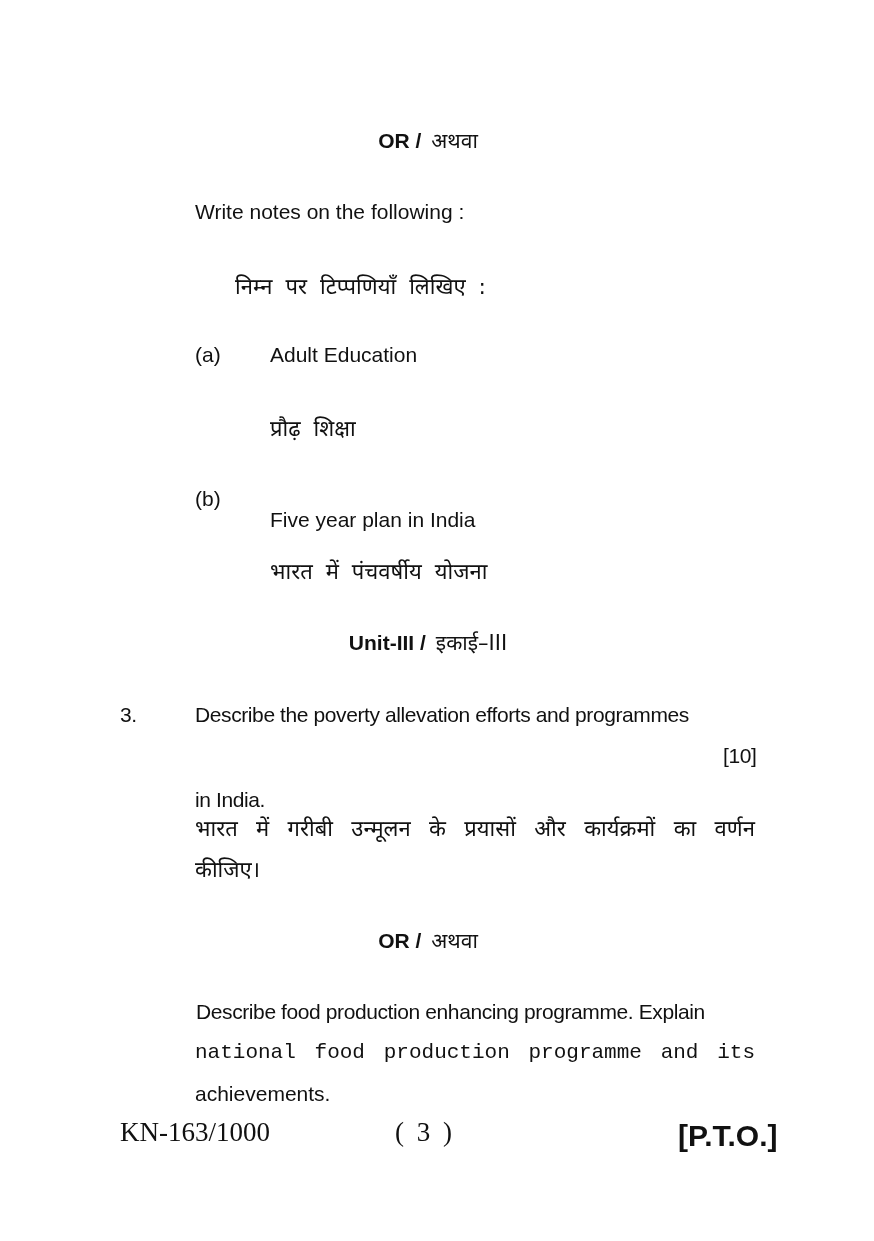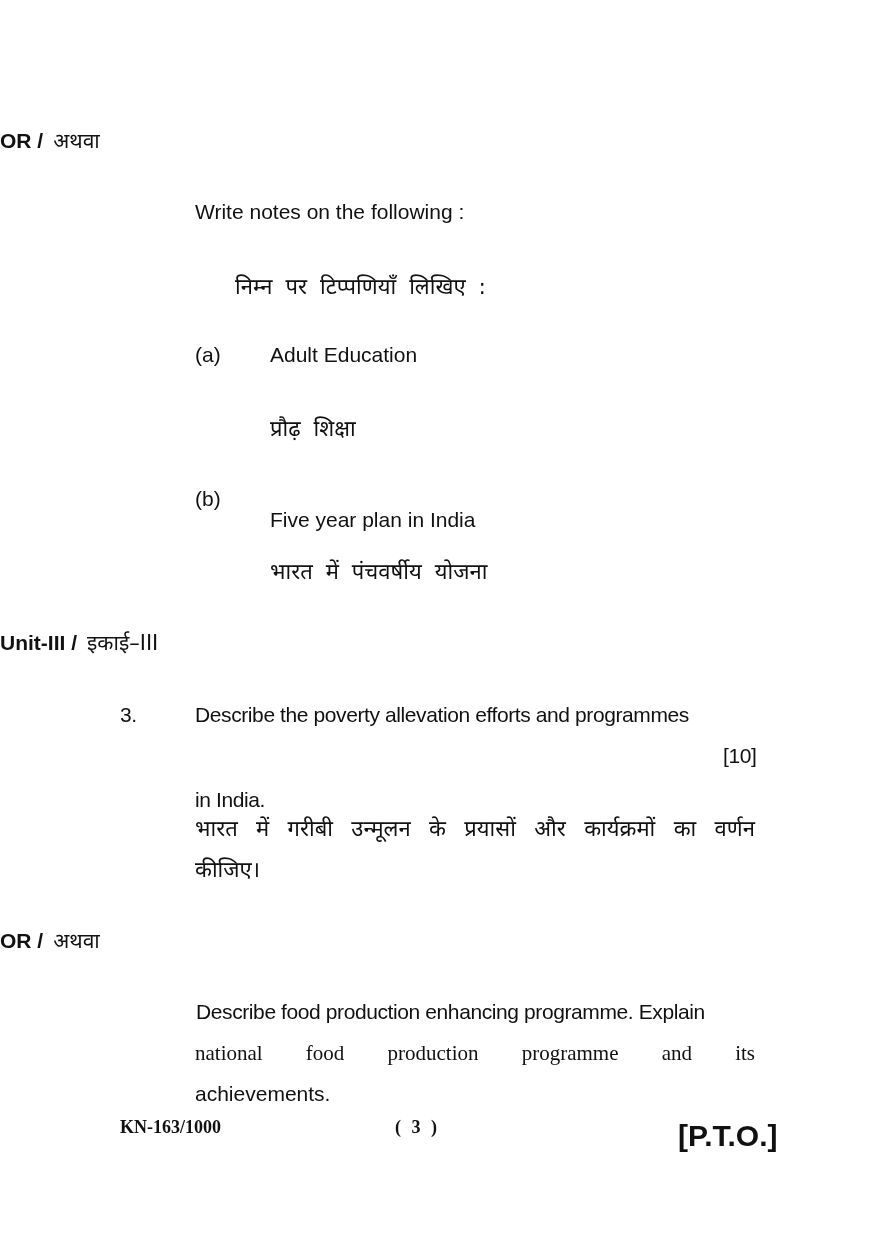--- a/index.html
+++ b/index.html
@@ -14,21 +14,21 @@
       overflow: hidden;
       color: #111111;
       font-family: "Liberation Sans", "DejaVu Sans", sans-serif;
     }
     .abs { position: absolute; white-space: nowrap; }
     .heading {
       font-weight: bold;
       font-size: 21px;
       left: 0;
       width: 856px;
-      text-align: left;
+      text-align: center;
     }
     .heading .hi {
       font-family: "DejaVu Sans", sans-serif;
       font-weight: normal;
       font-size: 21px;
       margin-left: 10px;
     }
     .en {
       font-size: 21px;
       font-family: "Liberation Sans", sans-serif;
@@ -37,30 +37,30 @@
       font-family: "DejaVu Sans", sans-serif;
       font-size: 22px;
       word-spacing: 6px;
     }
     .narrow {
       font-family: "Liberation Sans", sans-serif;
       font-size: 21px;
       letter-spacing: -0.4px;
     }
     .justify-line {
-      font-family: Liberation Serif, serif;
+      font-family: Liberation Mono, monospace;
       font-size: 21px;
       width: 560px;
       display: flex;
       justify-content: space-between;
     }
     .footer {
       font-family: "Liberation Serif", serif;
-      font-weight: bold;
-      font-size: 18px;
+      font-weight: normal;
+      font-size: 27px;
     }
     .footer-small {
       font-family: Liberation Sans, sans-serif;
       font-weight: bold;
       font-size: 30px;
     }
   </style>
 </head>
 <body>
 

